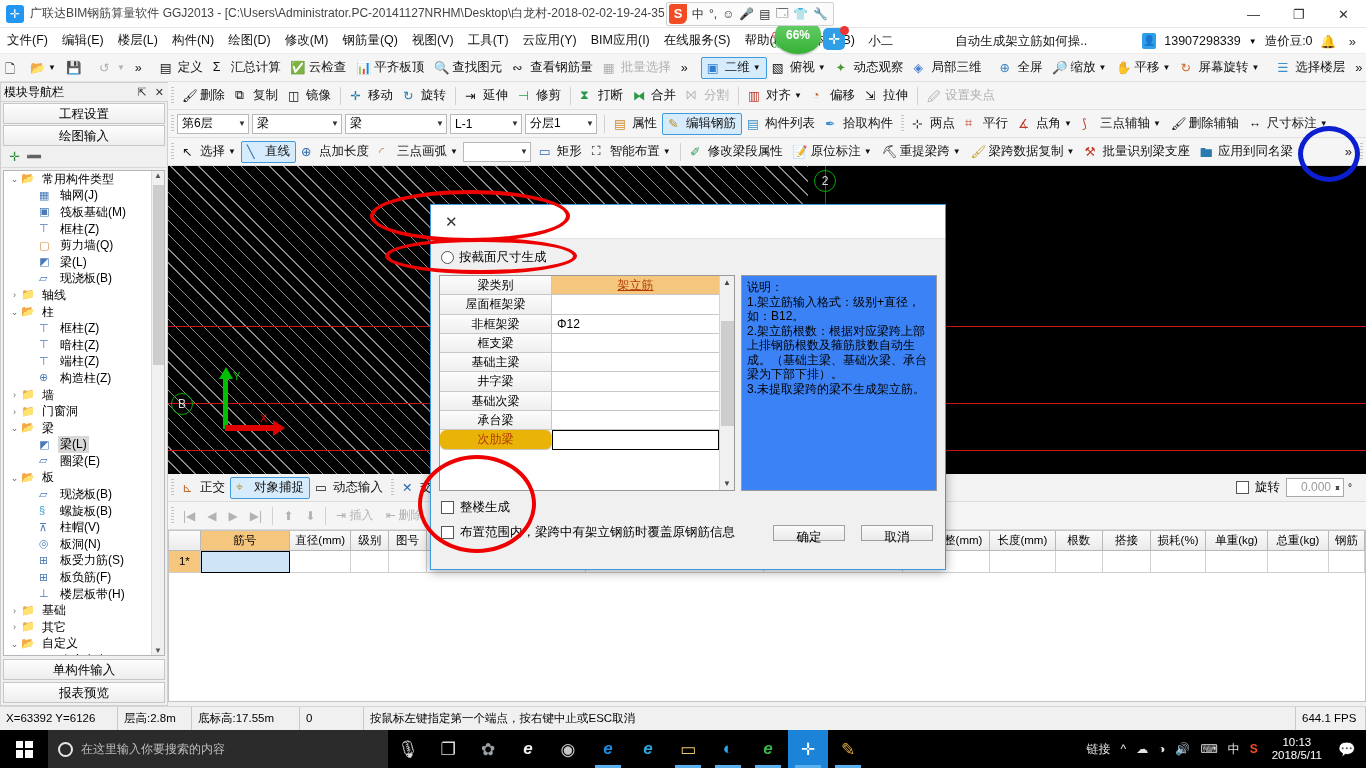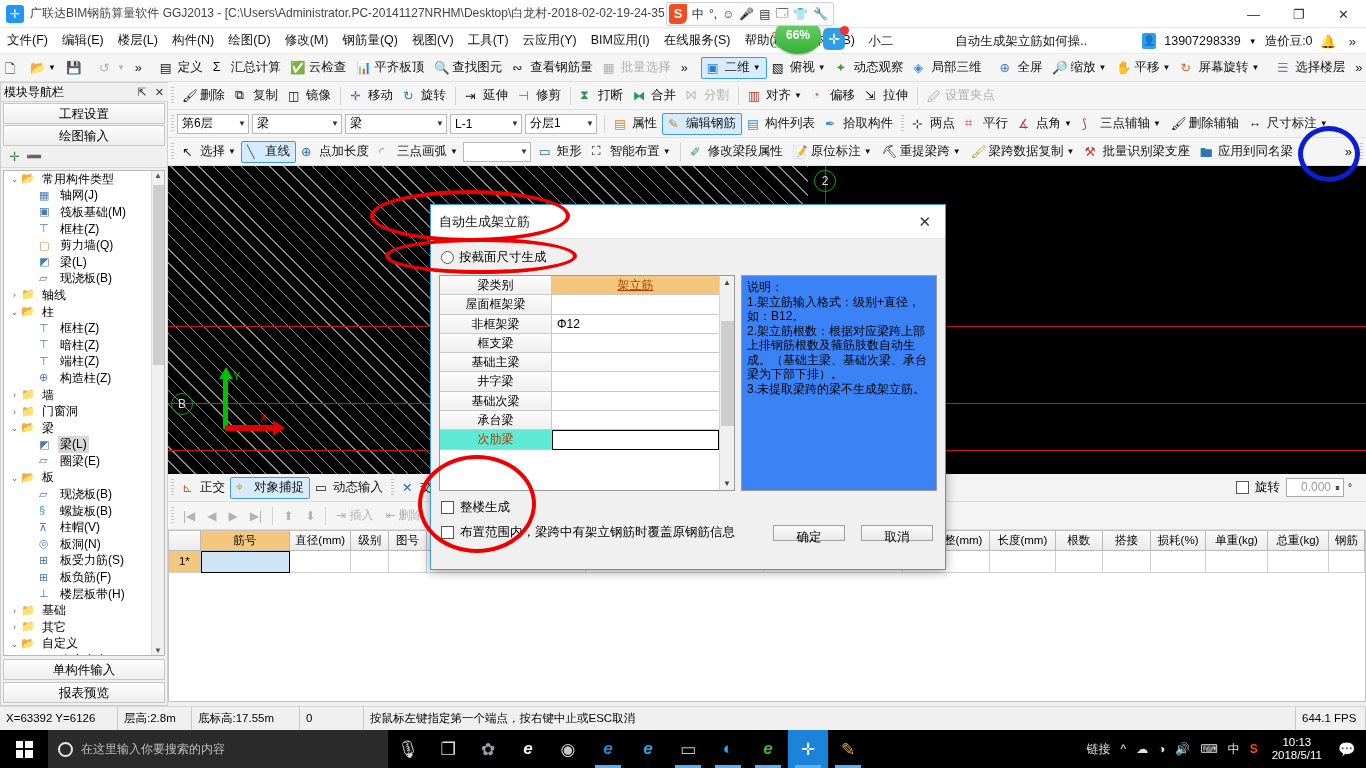--- a/index.html
+++ b/index.html
@@ -292,21 +292,21 @@
     background: linear-gradient(#fcfcfc,#efefef); font-size: 12px; text-align: center;
     line-height: 18px; color: #000;
   }
   .tcell-r {
     flex: 1; border-bottom: 1px solid #c8c8c8; font-size: 12px; line-height: 18px;
     padding-left: 5px; color: #000; background: #fff;
   }
   .trow.hdr .tcell-l { font-weight: normal; }
   .trow.hdr .tcell-r { background: #f5c77e; color: #b03a00; text-align: center;
                        padding: 0; text-decoration: underline; }
-  .trow.sel .tcell-l { background: #5eead4; color: #b03a00; }
+  .trow.sel .tcell-l { background: #eab308; color: #b03a00; border-radius: 6px; }
   .trow.sel .tcell-r { border: 1px solid #000; background: #fff; }
   .tbl-sb { width: 15px; background: #f0f0f0; border-left: 1px solid #d5d5d5;
             position: relative; display: flex; flex-direction: column;
             justify-content: space-between; align-items: center; font-size: 8px; color: #444; }
   .tbl-thumb { position: absolute; top: 45px; left: 1px; width: 13px; height: 105px; background: #cdcdcd; }
   .notewrap { flex: 1; border: 1px solid #9a9a9a; background: #3b82f6; padding: 4px 5px;
               font-size: 12px; line-height: 14.5px; color: #000; overflow: hidden; }
   .dlg-foot { padding: 8px 10px 0 10px; }
   .chk { display: flex; align-items: center; gap: 6px; font-size: 12.5px;
          color: #000; margin-bottom: 8px; }
@@ -1001,21 +1001,20 @@
       <div class="clock">
         <div>10:13</div>
         <div>2018/5/11</div>
       </div>
       <div class="notif">💬</div>
     </div>
   </div>
 
   <div class="dialog">
     <div class="dlg-title">
-      <div class="t">自动生成架立筋</div>
       <div class="x">✕</div>
     </div>
     <div class="dlg-radios">
       <div class="radio">
         <span class="rdot"></span>
         <span>按截面尺寸生成</span>
       </div>
     </div>
     <div class="dlg-body">
       <div class="tablewrap">

